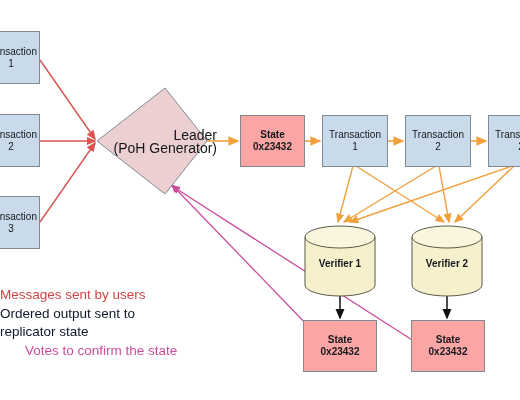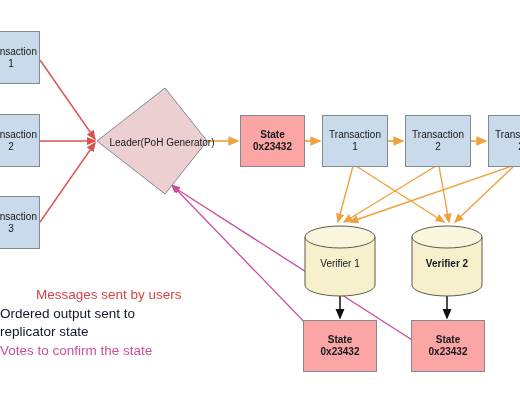--- a/index.html
+++ b/index.html
@@ -14,30 +14,30 @@
   svg.layer{position:absolute;left:0;top:0;width:520px;height:400px;}
   .node{position:absolute;box-sizing:border-box;display:flex;flex-direction:column;
         align-items:center;justify-content:center;text-align:center;}
   .boxnode{border:1px solid #808a93;}
   .tx{background:#c9daea;}
   .state{background:#fca5a5;}
   .boxnode .l1{font-size:10px;color:#14181c;line-height:12px;}
   .boxnode .l2{font-size:10px;color:#14181c;line-height:12px;}
   .txlabel .l1,.txlabel .l2{font-weight:normal;}
   .statelabel .l1,.statelabel .l2{font-weight:bold;}
-  .diamond-label{position:absolute;display:flex;
-        align-items:center;justify-content:center;text-align:center;
-        font-size:10px;color:#14181c;line-height:13px;}
+  .diamond-label{position:absolute;display:flex;flex-direction:column;
+        align-items:flex-end;justify-content:center;text-align:center;
+        font-size:14px;color:#14181c;line-height:13px;}
   .cyl-label{position:absolute;font-size:10px;color:#14181c;
         text-align:center;width:100%;left:0;}
   .legend{position:absolute;left:0px;top:286px;width:240px;}
   .legend div{font-size:13.5px;line-height:18.5px;white-space:nowrap;}
-  .lg-red{color:#cf4545;padding-left:36px;}
+  .lg-red{color:#cf4545;}
   .lg-orange{color:#0f172a;}
-  .lg-pink{color:#cc4d9c;}
+  .lg-pink{color:#cc4d9c;padding-left:25px;}
 </style>
 </head>
 <body>
 
 <div id="stage">
 
   <svg class="layer" viewBox="0 0 520 400" xmlns="http://www.w3.org/2000/svg">
     <defs>
       <marker id="ah-red" markerWidth="7" markerHeight="7" refX="6" refY="3" orient="auto" markerUnits="strokeWidth">
         <path d="M0,0 L7,3 L0,6 z" fill="#d9534f"></path>
@@ -127,21 +127,21 @@
   <svg class="layer" viewBox="0 0 520 400" xmlns="http://www.w3.org/2000/svg">
     <g>
       <path d="M305,237 L305,285 A35,11 0 0 0 375,285 L375,237 Z" fill="#f7f0cc" stroke="#5c5a4a" stroke-width="1"></path>
       <ellipse cx="340" cy="237" rx="35" ry="11" fill="#faf6dd" stroke="#5c5a4a" stroke-width="1"></ellipse>
     </g>
     <g>
       <path d="M412,237 L412,285 A35,11 0 0 0 482,285 L482,237 Z" fill="#f7f0cc" stroke="#5c5a4a" stroke-width="1"></path>
       <ellipse cx="447" cy="237" rx="35" ry="11" fill="#faf6dd" stroke="#5c5a4a" stroke-width="1"></ellipse>
     </g>
   </svg>
-  <div class="cyl-label" style="top:258px;left:305px;width:70px;">Verifier 1</div>
+  <div class="cyl-label" style="top:258px;left:305px;width:70px;font-weight:bold;">Verifier 1</div>
   <div class="cyl-label" style="top:258px;left:412px;width:70px;font-weight:bold;">Verifier 2</div>
 
   <div class="node boxnode state statelabel" style="left:303px;top:320px;width:74px;height:52px;">
     <span class="l1">State</span>
     <span class="l2">0x23432</span>
   </div>
   <div class="node boxnode state statelabel" style="left:411px;top:320px;width:74px;height:52px;">
     <span class="l1">State</span>
     <span class="l2">0x23432</span>
   </div>

